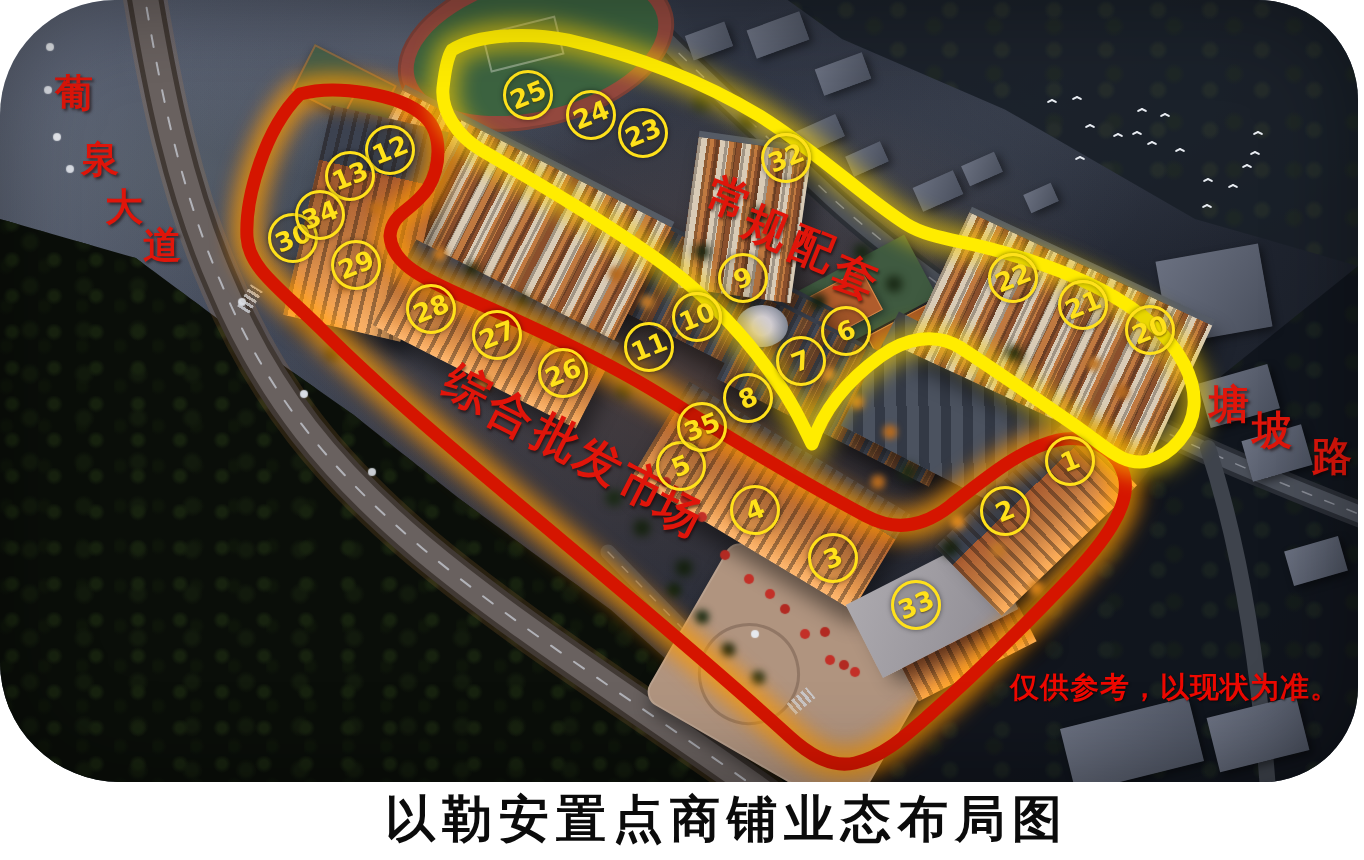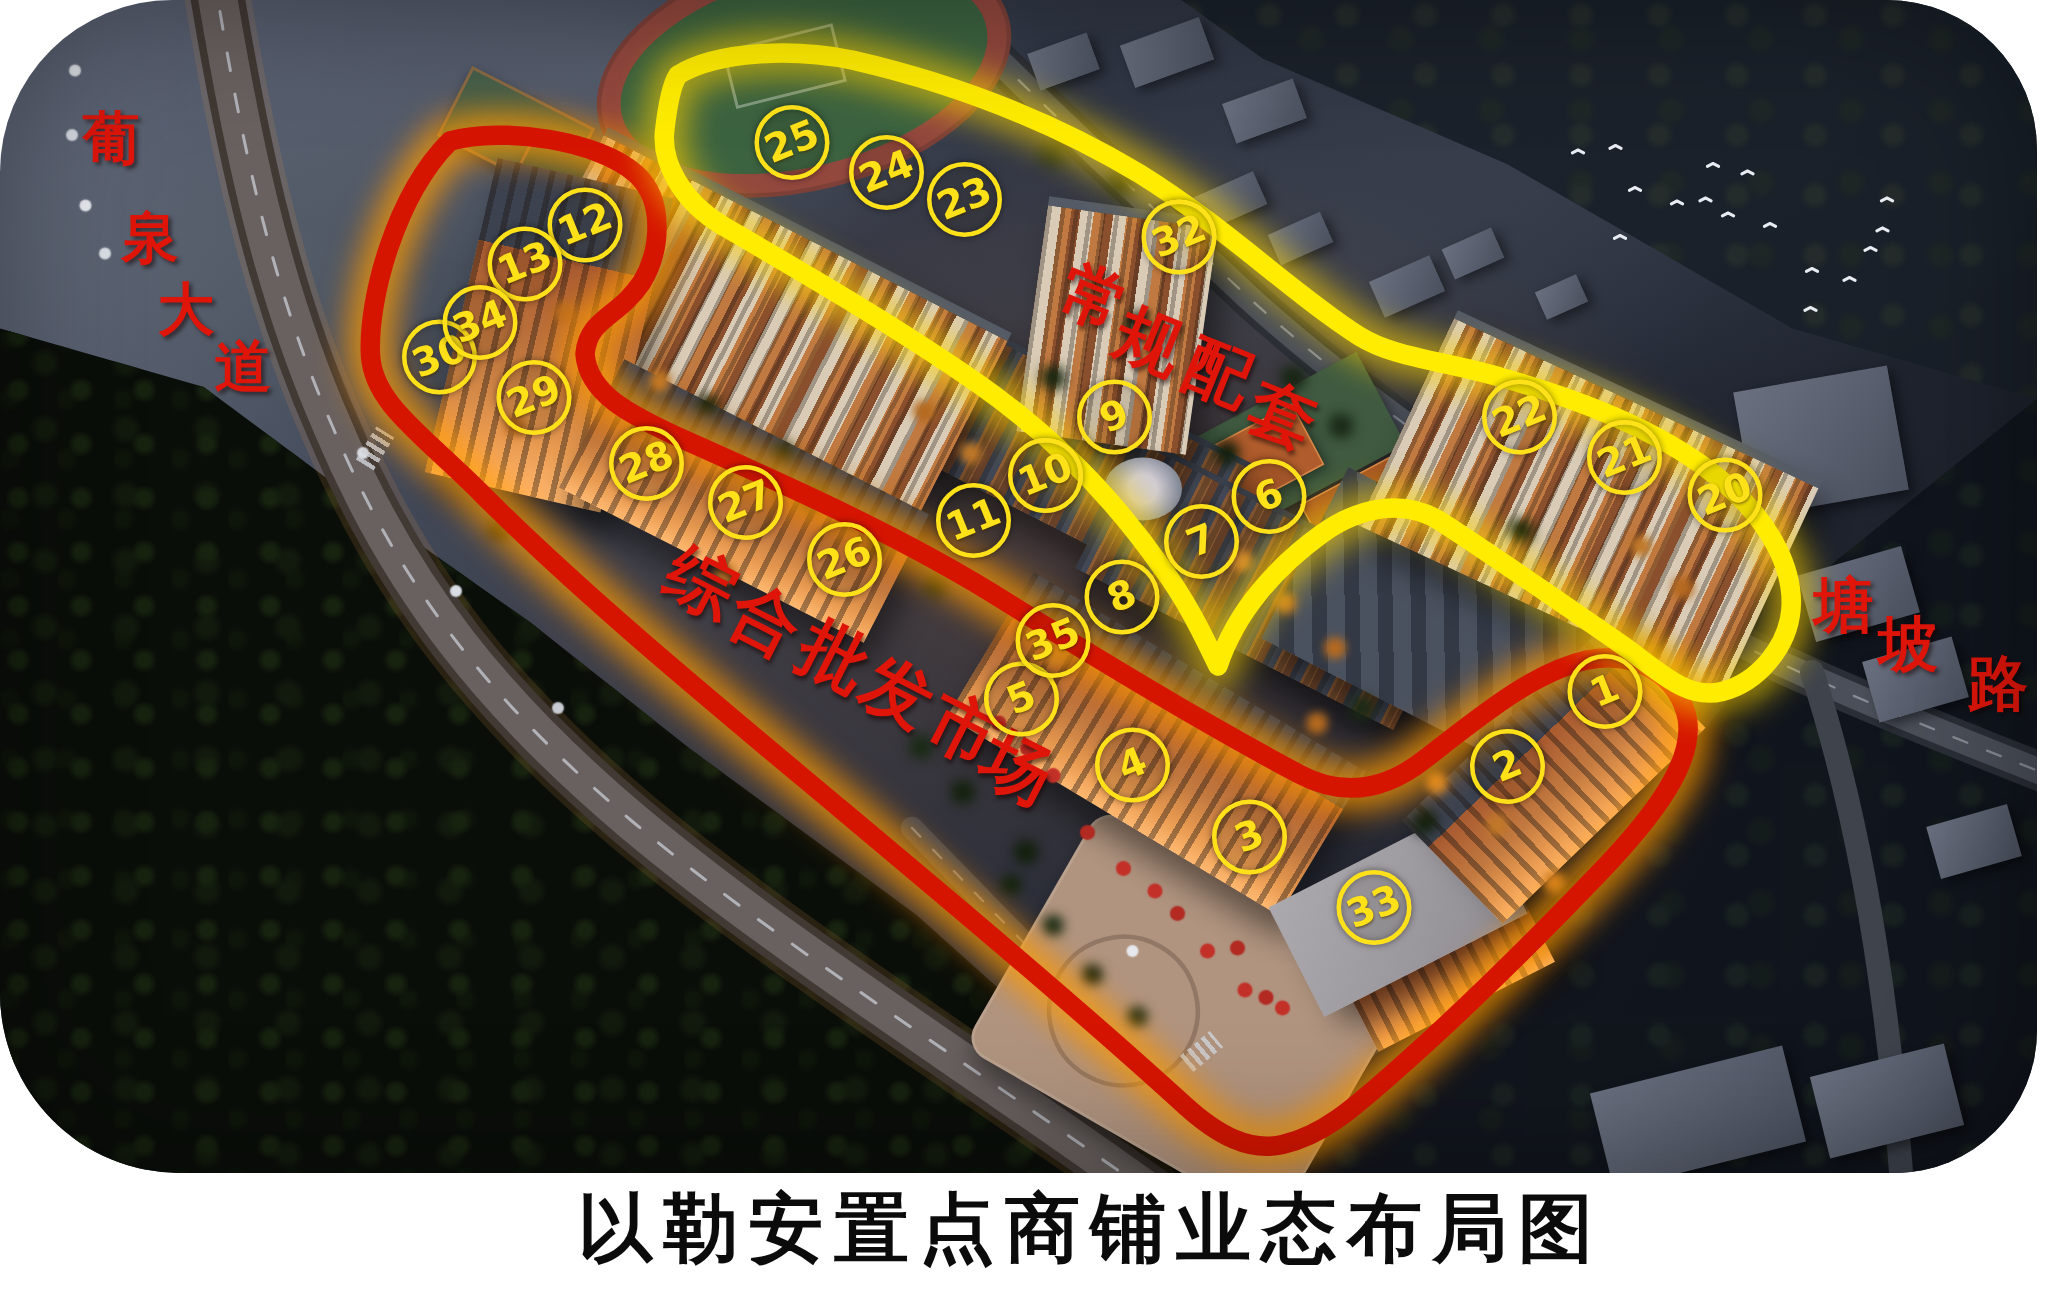--- a/index.html
+++ b/index.html
@@ -340,18 +340,19 @@
         <span>33</span>
       </div>
       <div class="marker" style="left: 317px; top: 212px;">
         <span>34</span>
       </div>
       <div class="marker" style="left: 699px; top: 424px;">
         <span>35</span>
       </div>
     </div>
 
+  <div id="disclaimer">仅供参考，以现状为准。</div>
   <div class="layer" id="vignette"></div>
 </div>
 
 <div id="title-bar">
   <h1>以勒安置点商铺业态布局图</h1>
 </div>
 
 </body></html>

